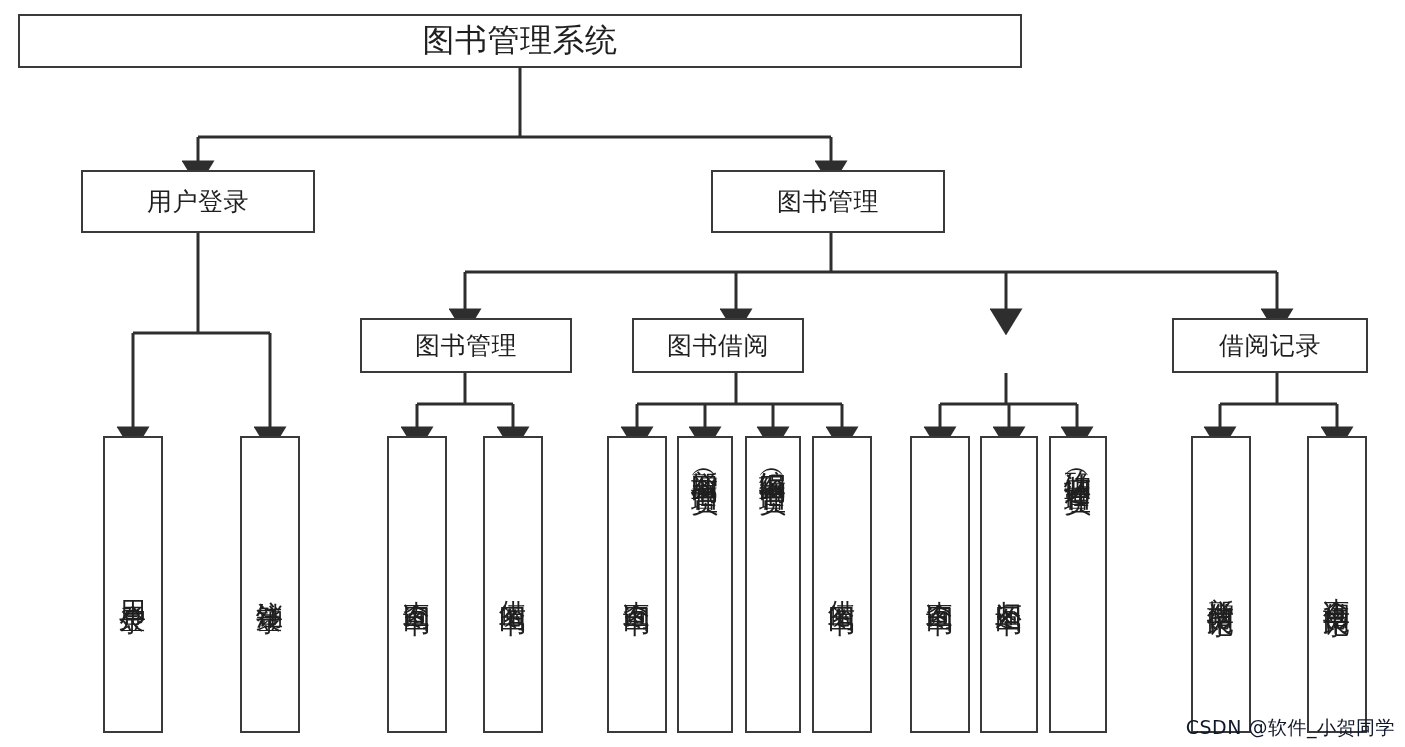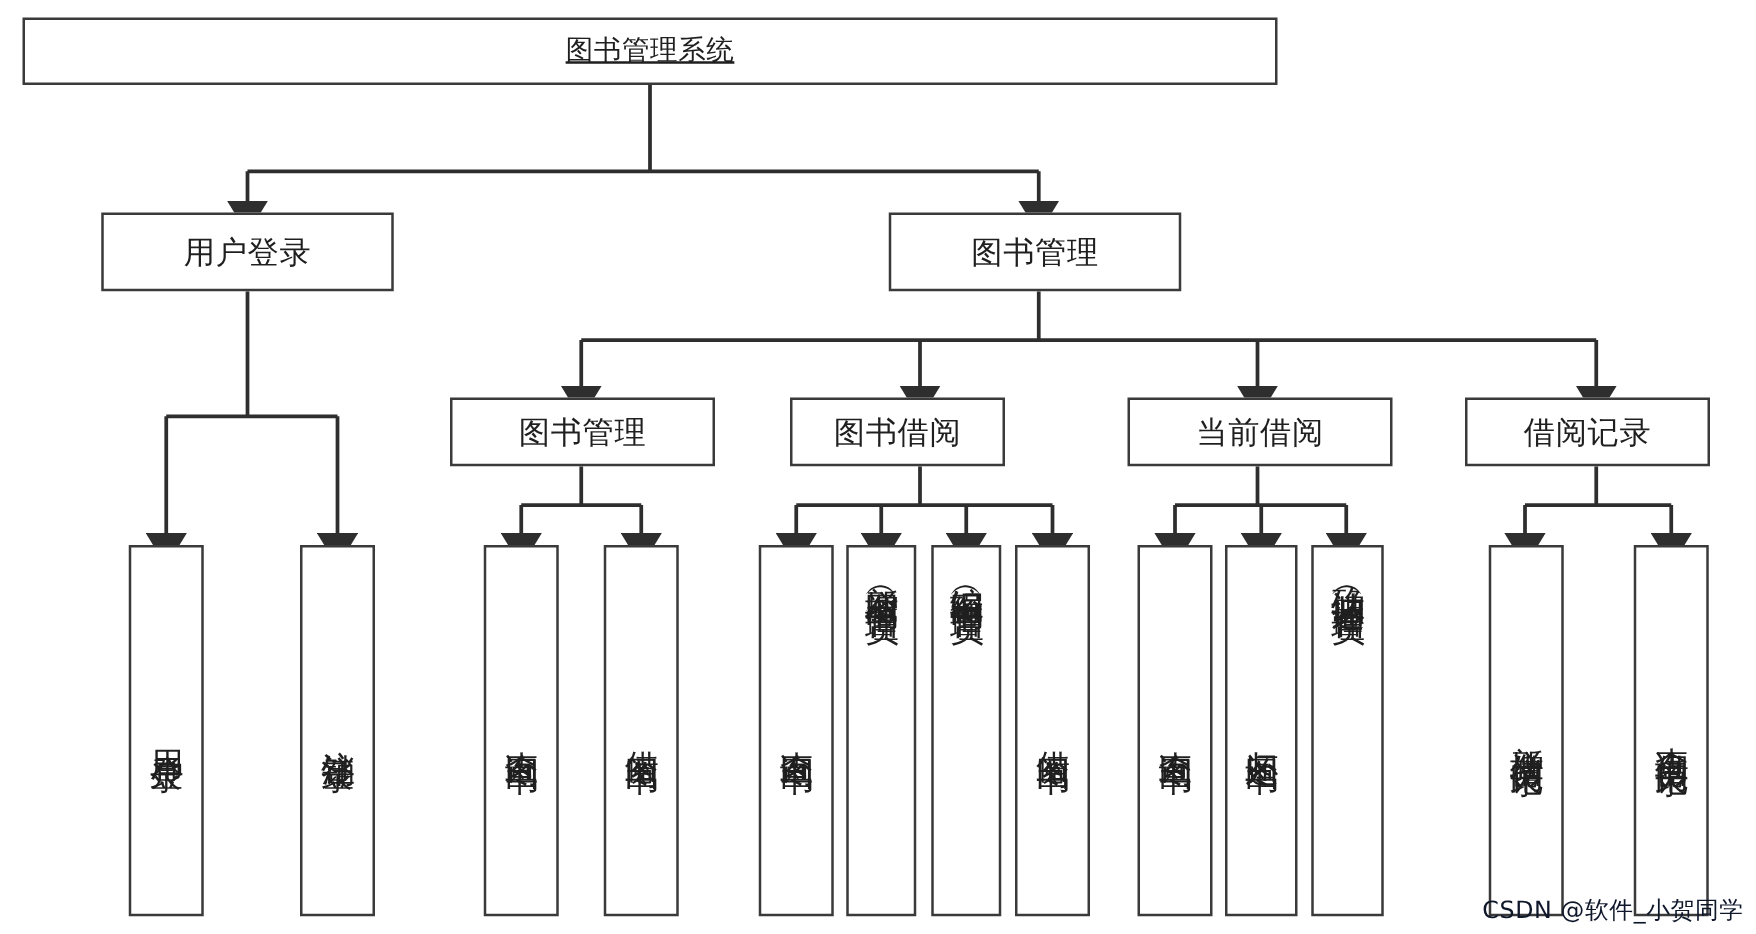--- a/index.html
+++ b/index.html
@@ -40,22 +40,21 @@
     color: #1f1f1f;
     letter-spacing: 0.5px;
     line-height: 1.18;
     white-space: nowrap;
   }
   
   .node.horiz .node-label {
     font-size: 25px;
   }
   .node.root .node-label {
-    font-size: 22px;
-    text-decoration: underline;
+    font-size: 32px;
   }
   
   .node.leaf {
     align-items: flex-start;
     justify-content: center;
     padding-top: 10px;
   }
   .node.leaf .node-label {
     writing-mode: vertical-rl;
     text-orientation: upright;
@@ -150,23 +149,20 @@
   </div>
 
   <div class="node horiz" style="left:360px; top:318px; width:212px; height:55px;">
     <span class="node-label">图书管理</span>
   </div>
 
   <div class="node horiz" style="left:632px; top:318px; width:172px; height:55px;">
     <span class="node-label">图书借阅</span>
   </div>
 
-  <div class="node horiz" style="left:902px; top:318px; width:212px; height:55px;">
-    <span class="node-label">当前借阅</span>
-  </div>
 
   <div class="node horiz" style="left:1172px; top:318px; width:196px; height:55px;">
     <span class="node-label">借阅记录</span>
   </div>
 
   <div class="node leaf centered" style="left:103px; top:436px; width:60px; height:297px;">
     <span class="node-label">用户登录</span>
   </div>
   <div class="node leaf centered" style="left:240px; top:436px; width:60px; height:297px;">
     <span class="node-label">注销登录</span>

